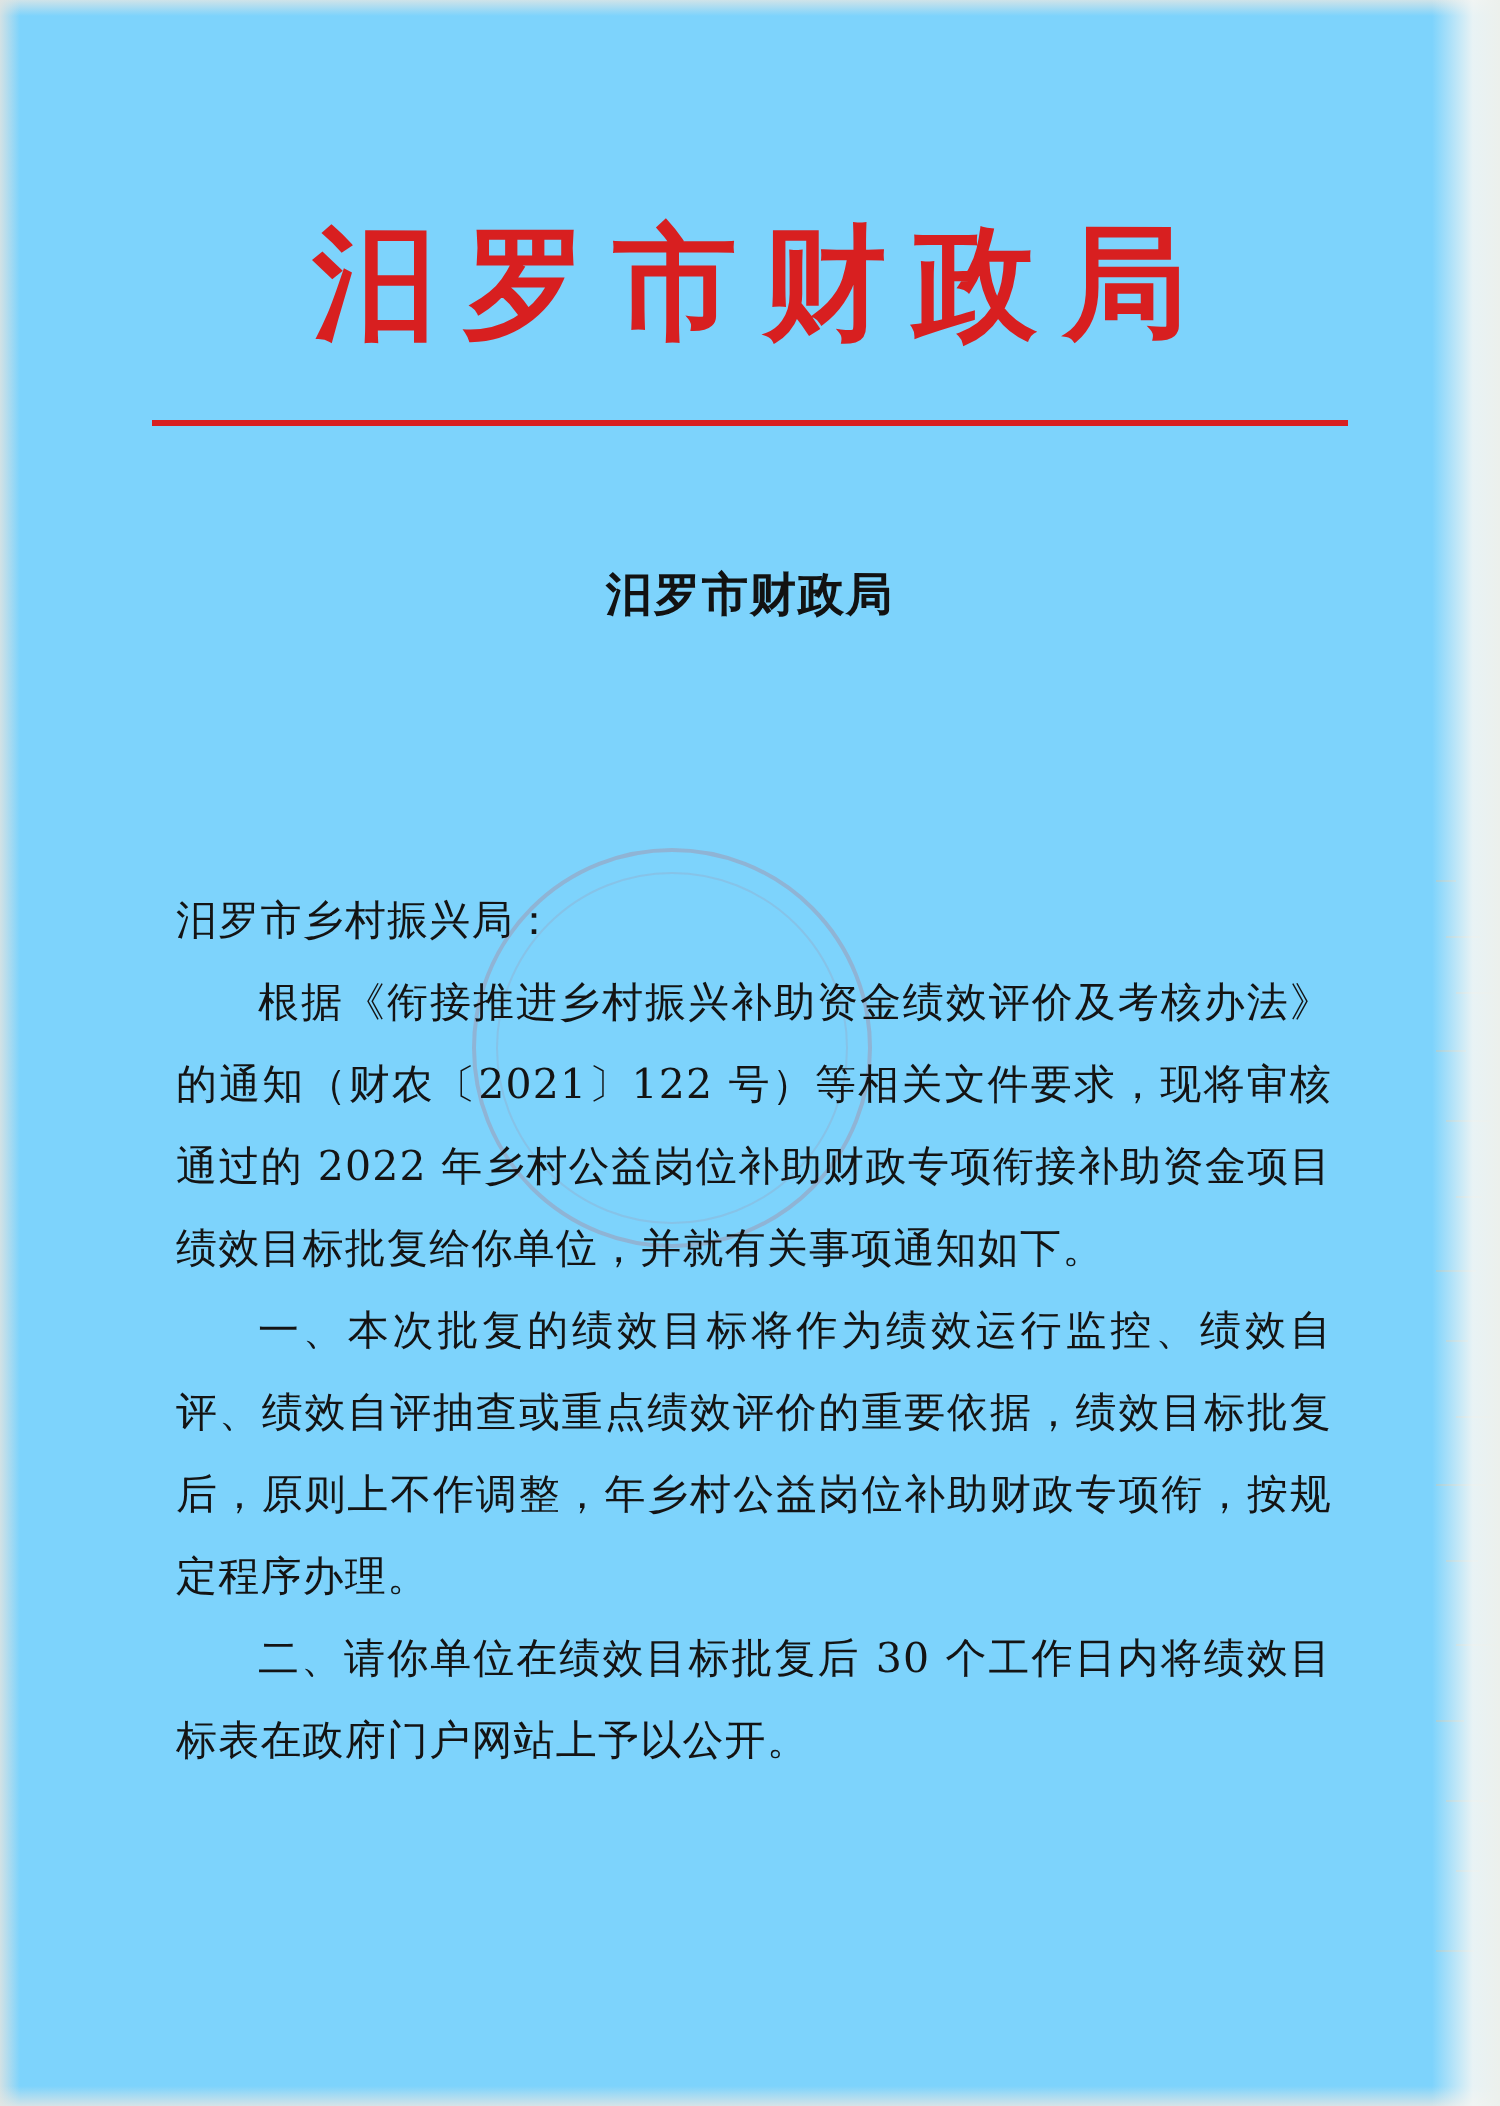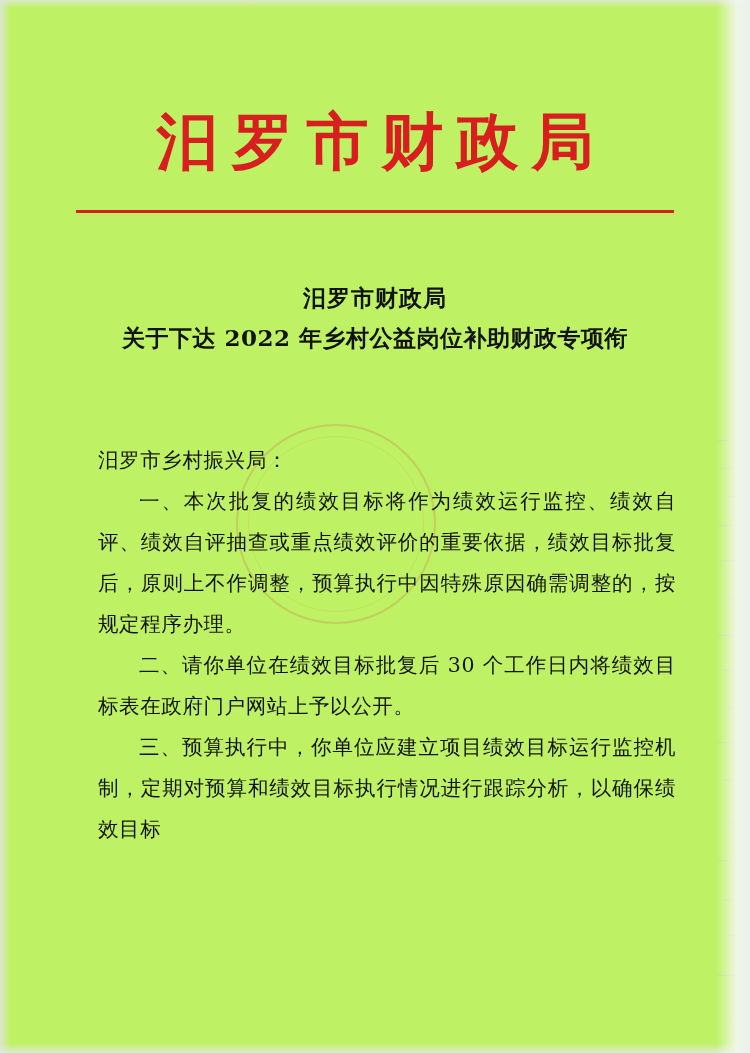--- a/index.html
+++ b/index.html
@@ -11,21 +11,21 @@
     width: 750px;
     height: 1053px;
     position: relative;
     font-family: "DejaVu Serif", "Liberation Serif", serif;
     overflow: hidden;
   }
 
   .page {
     position: absolute;
     inset: 0;
-    background: #bef264;
+    background: #7dd3fc;
   }
 
   
   .scan-tint {
     position: absolute;
     top: 0;
     right: 0;
     width: 34px;
     height: 100%;
     background: linear-gradient(to right, rgba(255,255,255,0) 0%, rgba(244,246,244,0.9) 60%, rgba(236,240,236,1) 100%);
@@ -84,21 +84,21 @@
     line-height: 40px;
     color: #121212;
     letter-spacing: 0.5px;
   }
   .doc-title .line1 { letter-spacing: 1px; }
 
   
   .body-text {
     position: absolute;
     top: 440px;
-    left: 98px;
+    left: 88px;
     width: 578px;
     font-size: 20.5px;
     line-height: 41px;
     color: #141414;
     letter-spacing: 0.6px;
     text-align: justify;
   }
   .body-text p {
     margin: 0;
   }
@@ -154,28 +154,27 @@
   <div class="edge-shadow-left"></div>
   <div class="edge-shadow-bottom"></div>
 
   <div class="header-title">汨罗市财政局</div>
   <div class="header-rule"></div>
 
   <div class="seal-ghost"></div>
 
   <div class="doc-title">
     <div class="line1">汨罗市财政局</div>
-    <div class="line2">关于下达 2022 年乡村公益岗位补助财政专项衔</div>
   </div>
 
   <div class="body-text">
     <p>汨罗市乡村振兴局：</p>
-    <p class="indent2">一、本次批复的绩效目标将作为绩效运行监控、绩效自评、绩效自评抽查或重点绩效评价的重要依据，绩效目标批复后，原则上不作调整，预算执行中因特殊原因确需调整的，按规定程序办理。</p>
+    <p class="indent2">根据《衔接推进乡村振兴补助资金绩效评价及考核办法》的通知（财农〔2021〕122 号）等相关文件要求，现将审核通过的 2022 年乡村公益岗位补助财政专项衔接补助资金项目绩效目标批复给你单位，并就有关事项通知如下。</p>
+    <p class="indent2">一、本次批复的绩效目标将作为绩效运行监控、绩效自评、绩效自评抽查或重点绩效评价的重要依据，绩效目标批复后，原则上不作调整，年乡村公益岗位补助财政专项衔，按规定程序办理。</p>
     <p class="indent2">二、请你单位在绩效目标批复后 30 个工作日内将绩效目标表在政府门户网站上予以公开。</p>
-    <p class="indent2">三、预算执行中，你单位应建立项目绩效目标运行监控机制，定期对预算和绩效目标执行情况进行跟踪分析，以确保绩效目标</p>
   </div>
 
   <div class="scan-lines">
       <i style="top: 10px; left: 0px; width: 10px;"></i>
       <i style="top: 38px; left: 5px; width: 17px;"></i>
       <i style="top: 66px; left: 10px; width: 24px;"></i>
       <i style="top: 95px; left: 0px; width: 15px;"></i>
       <i style="top: 130px; left: 5px; width: 22px;"></i>
       <i style="top: 168px; left: 10px; width: 13px;"></i>
       <i style="top: 205px; left: 0px; width: 20px;"></i>

